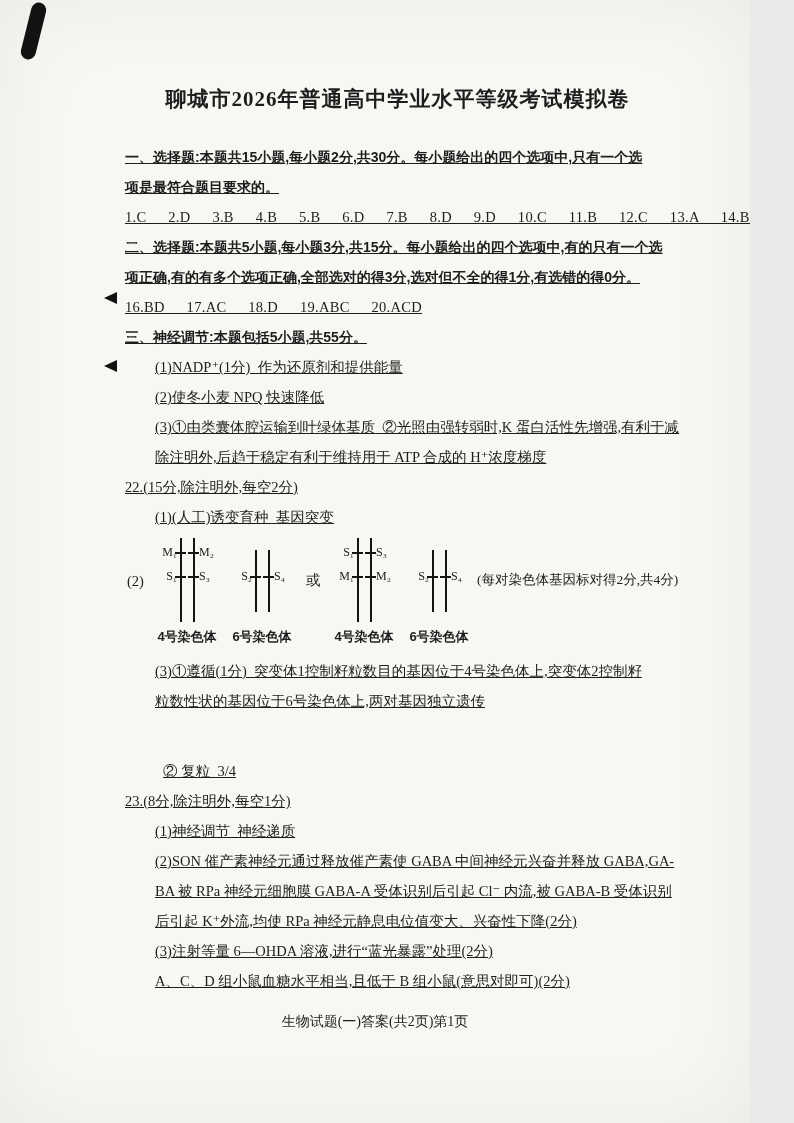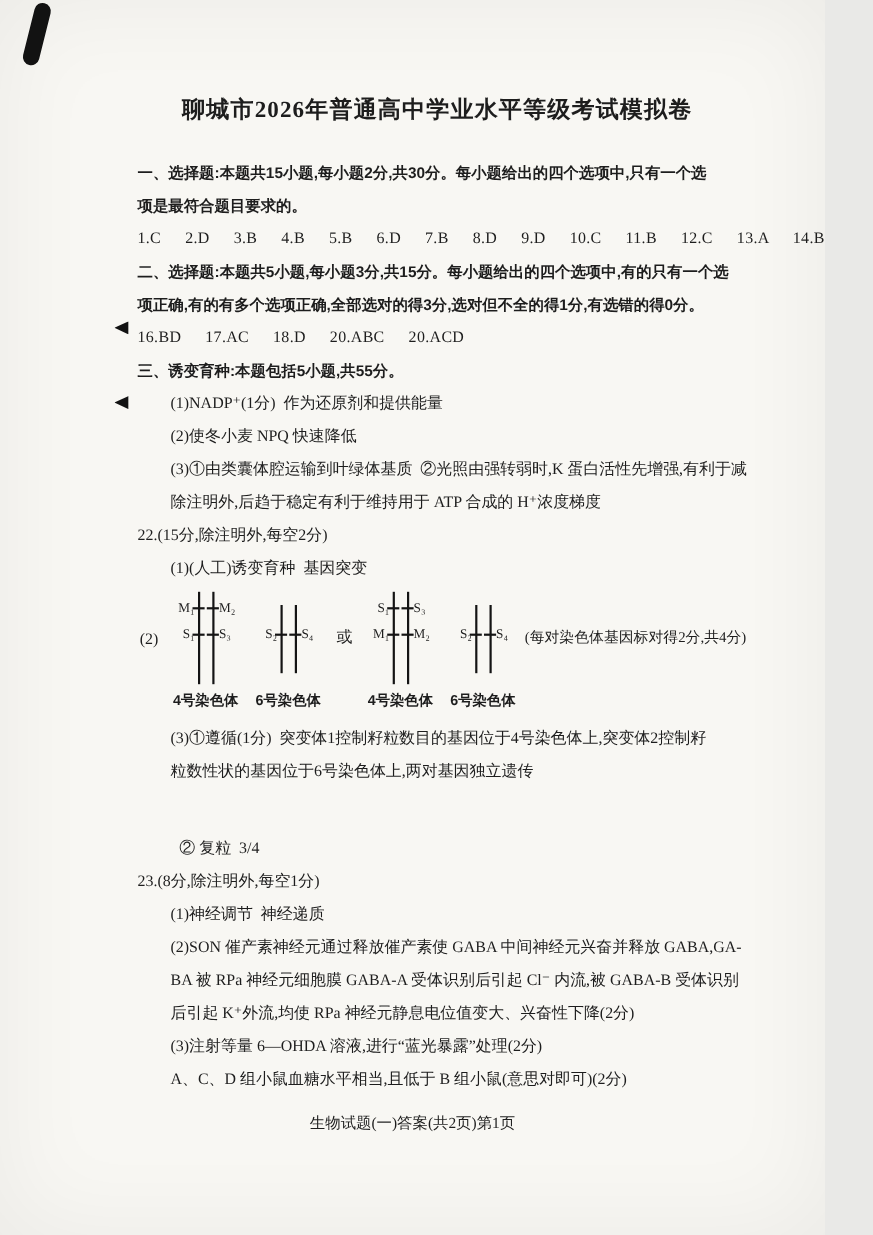--- a/index.html
+++ b/index.html
@@ -7,21 +7,21 @@
     position:relative;width:750px;height:1123px;background:#f8f7f3;overflow:hidden;
     box-shadow:inset 0 0 90px rgba(0,0,0,.055);
     font-family:"Liberation Serif","DejaVu Serif",serif;color:#1d1d1d;
   }
   .content{position:absolute;left:125px;top:0;width:545px;}
   h1.title{margin:84px 0 0;text-align:center;font-size:21px;font-weight:bold;
     letter-spacing:1px;line-height:30px;white-space:pre;}
   h2.subtitle{margin:26px 0 0;text-align:center;font-size:25px;font-weight:bold;
     letter-spacing:2px;line-height:34px;white-space:pre;}
   .body-block{margin-top:28px;}
-  p.line{margin:0;height:30px;line-height:30px;font-size:14.5px;white-space:pre;}
+  p.line{margin:0;height:30px;line-height:30px;font-size:14.5px;white-space:pre;text-decoration:underline;}
   p.hd{font-family:"Liberation Sans","DejaVu Sans",sans-serif;font-weight:bold;font-size:14px;}
   p.ind{padding-left:30px;}
   p.ind2{padding-left:38px;margin-top:40px;}
   p.spread{word-spacing:7px;letter-spacing:.3px;}
   .diagram{position:relative;height:118px;margin-top:6px;}
   .chrom{position:absolute;width:2px;background:#141414;}
   .tick{position:absolute;width:11px;height:2px;background:#141414;}
   .gl{position:absolute;font-size:12px;line-height:14px;}
   .gl.r{text-align:right;}
   .cap{position:absolute;font-size:13px;font-weight:bold;text-align:center;white-space:pre;
@@ -48,22 +48,22 @@
 
   <div class="content">
     <h1 class="title">聊城市2026年普通高中学业水平等级考试模拟卷</h1>
 
     <div class="body-block">
       <p class="line hd">一、选择题:本题共15小题,每小题2分,共30分。每小题给出的四个选项中,只有一个选</p>
       <p class="line hd">项是最符合题目要求的。</p>
       <p class="line spread">1.C  2.D  3.B  4.B  5.B  6.D  7.B  8.D  9.D  10.C  11.B  12.C  13.A  14.B  15.A</p>
       <p class="line hd">二、选择题:本题共5小题,每小题3分,共15分。每小题给出的四个选项中,有的只有一个选</p>
       <p class="line hd">项正确,有的有多个选项正确,全部选对的得3分,选对但不全的得1分,有选错的得0分。</p>
-      <p class="line spread">16.BD  17.AC  18.D  20.ABC  20.ACD</p>
-      <p class="line hd">三、诱变育种:本题包括5小题,共55分。</p>
+      <p class="line spread">16.BD  17.AC  18.D  19.ABC  20.ACD</p>
+      <p class="line hd">三、神经调节:本题包括5小题,共55分。</p>
       <p class="line ind">(1)NADP⁺(1分)  作为还原剂和提供能量</p>
       <p class="line ind">(2)使冬小麦 NPQ 快速降低</p>
       <p class="line ind">(3)①由类囊体腔运输到叶绿体基质  ②光照由强转弱时,K 蛋白活性先增强,有利于减</p>
       <p class="line ind">除注明外,后趋于稳定有利于维持用于 ATP 合成的 H⁺浓度梯度</p>
       <p class="line">22.(15分,除注明外,每空2分)</p>
       <p class="line ind">(1)(人工)诱变育种  基因突变</p>
 
       <div class="diagram">
         <span class="dg-txt" style="left:2px;top:34px">(2)</span>
 

